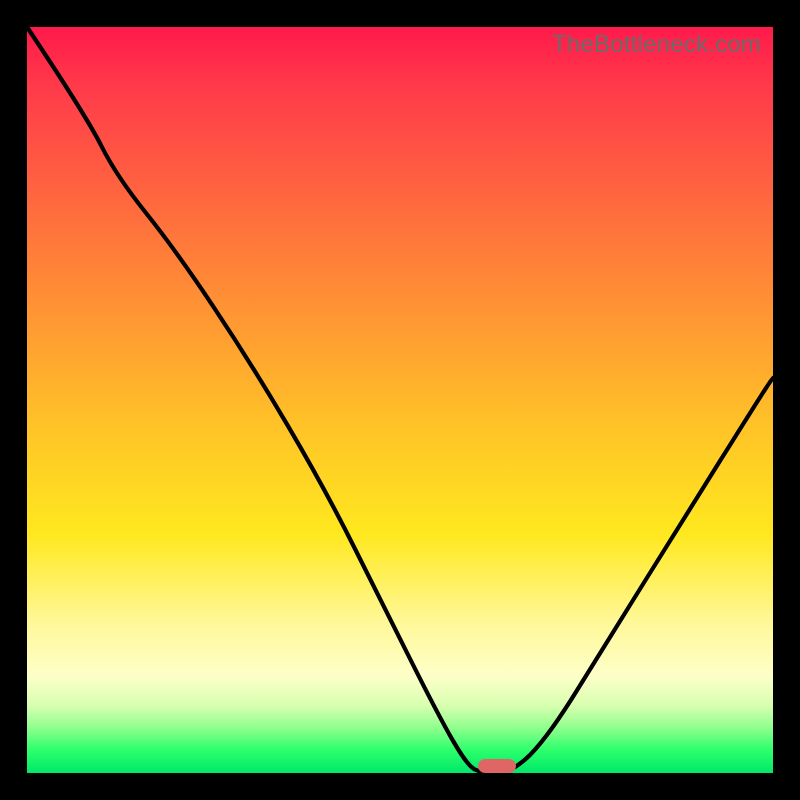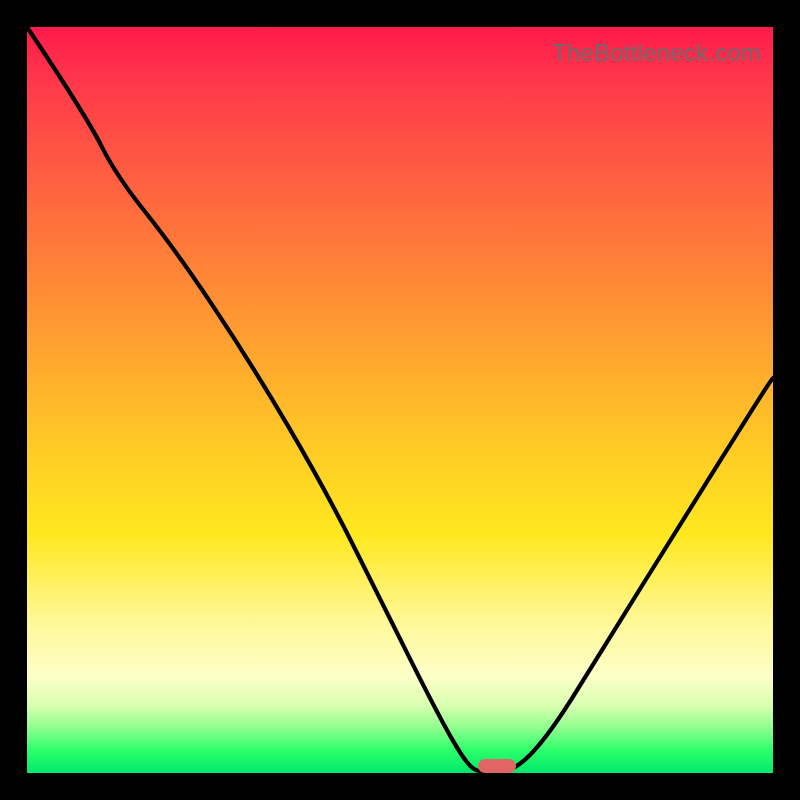--- a/index.html
+++ b/index.html
@@ -35,21 +35,21 @@
       #fff89a 80%,
       #fdffc8 87%,
       #d8ffb0 91%,
       #8dff8d 94%,
       #2bff6a 97%,
       #00e86a 100%
     );
   }
   .watermark {
     position: absolute;
-    top: 12px;
+    top: 3px;
     right: 12px;
     color: #6b6b6b;
     font-size: 24px;
     font-weight: 500;
     letter-spacing: 0.2px;
     user-select: none;
   }
   svg.curve {
     position: absolute;
     left: 0;

